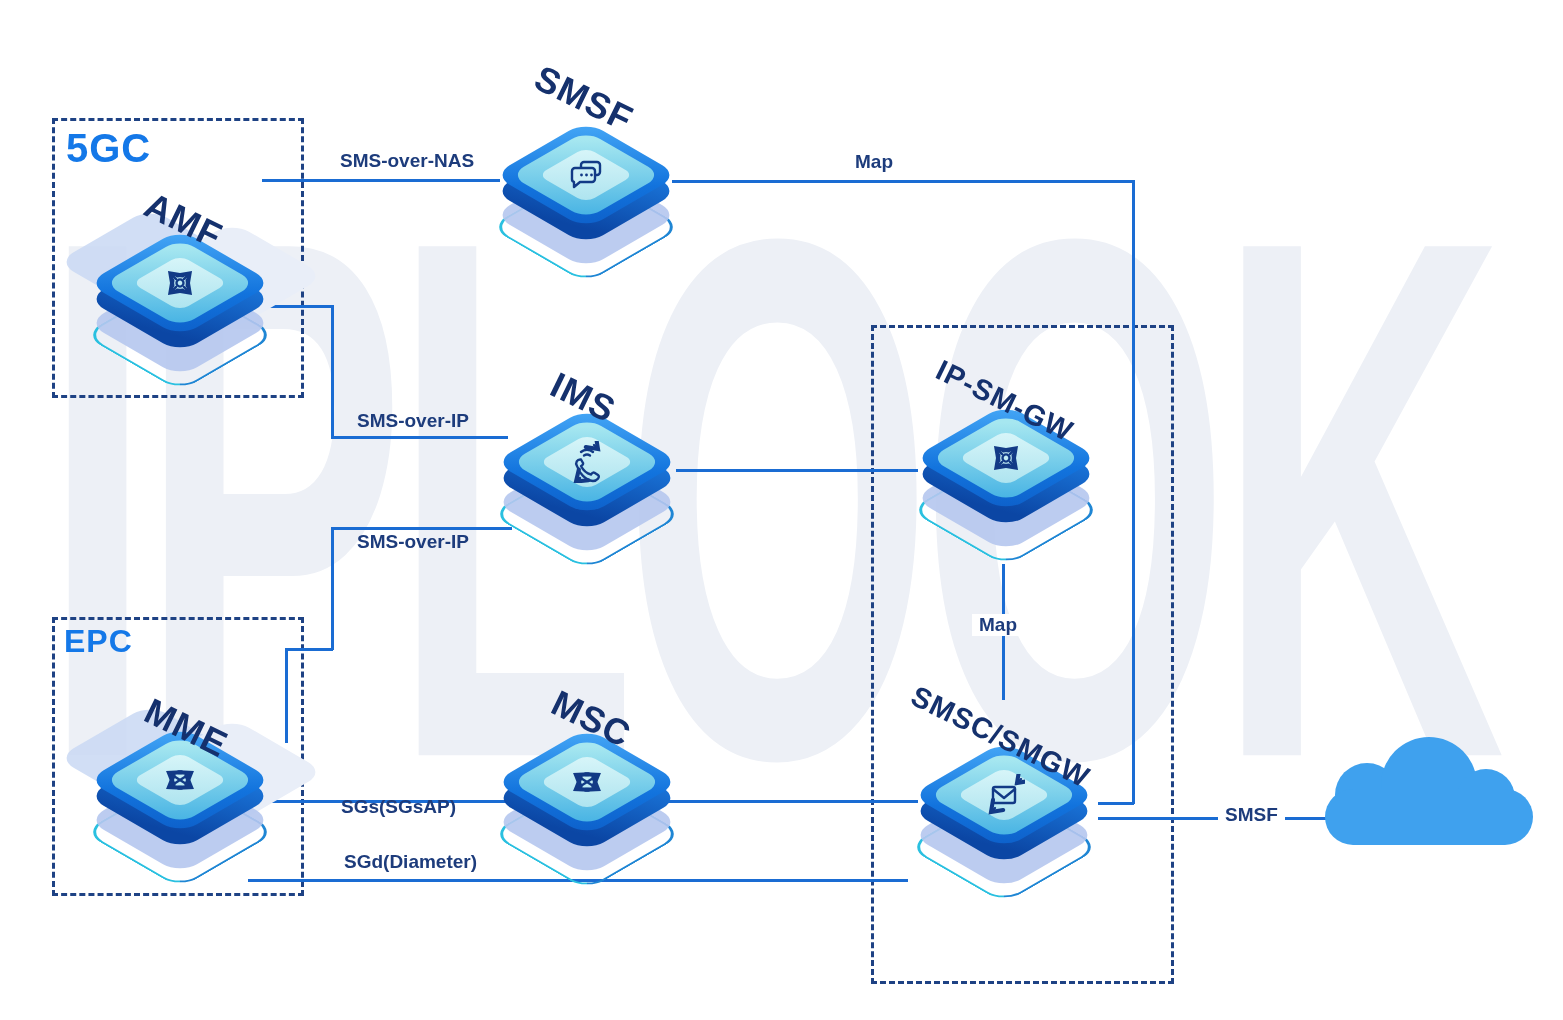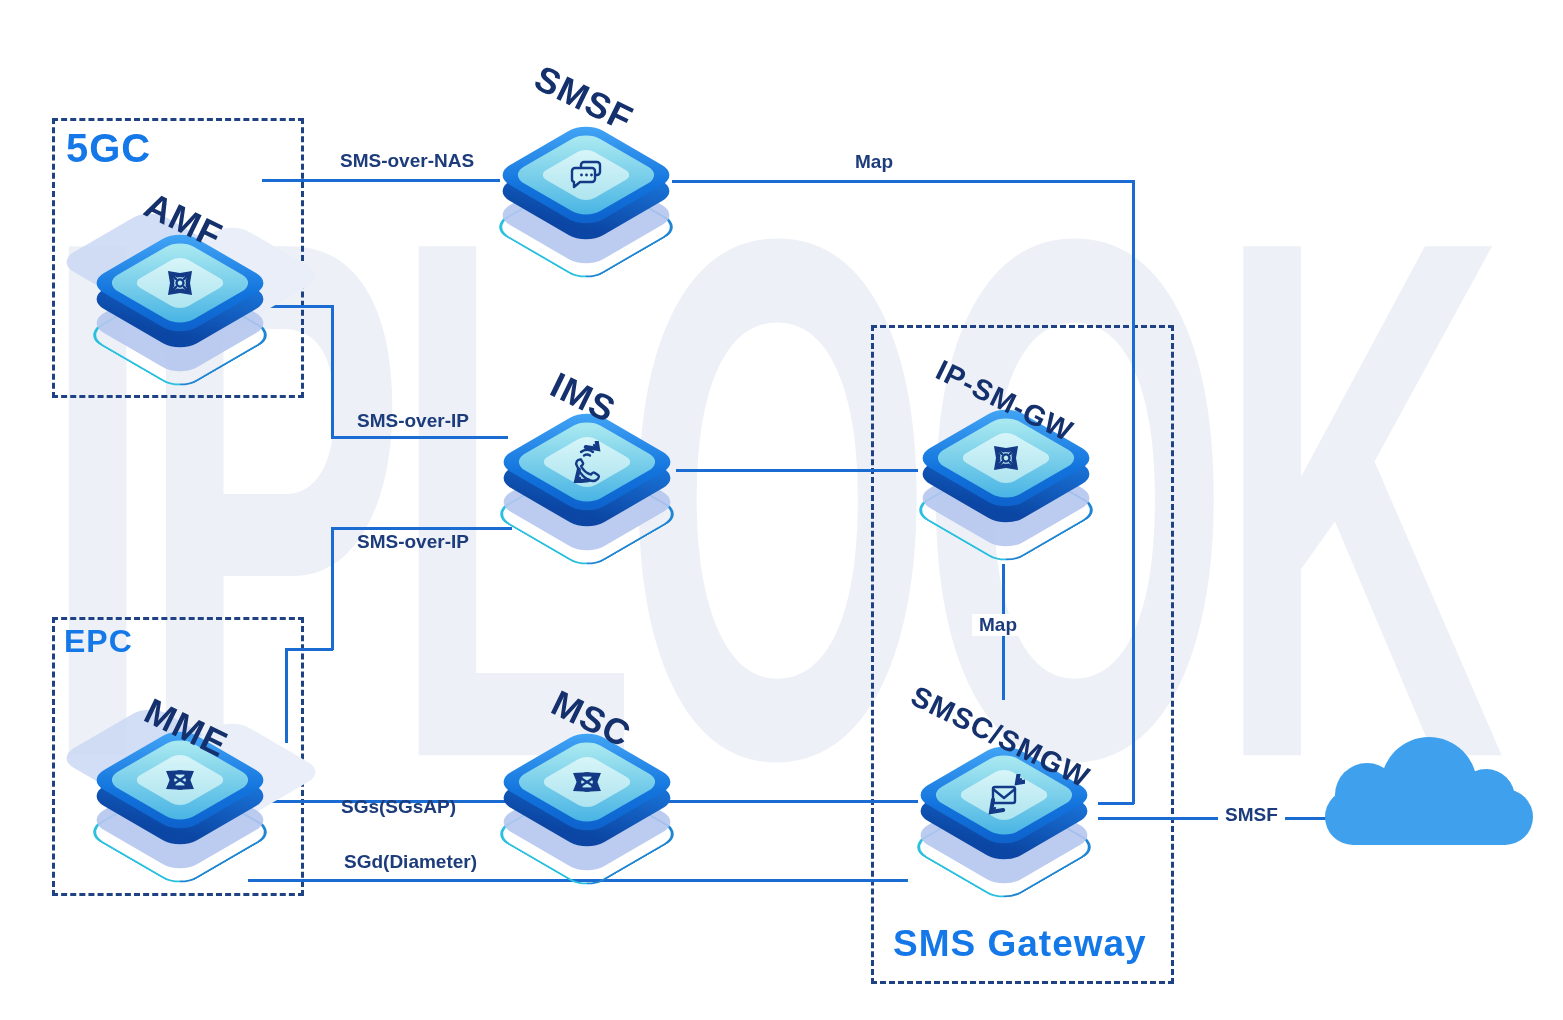--- a/index.html
+++ b/index.html
@@ -66,21 +66,20 @@
 <div class="canvas">
 
   <div class="watermark">IPLOOK</div>
 
   <div class="grp-box" style="left:52px;top:118px;width:246px;height:274px"></div>
   <div class="grp-box" style="left:52px;top:617px;width:246px;height:273px"></div>
   <div class="grp-box" style="left:871px;top:325px;width:297px;height:653px"></div>
 
   <div class="grp-label" style="left:66px;top:126px;font-size:40px">5GC</div>
   <div class="grp-label" style="left:64px;top:623px;font-size:32px">EPC</div>
-  <div class="grp-label" style="left:893px;top:923px;font-size:37px">SMS Gateway</div>
 
   <div class="ln h" style="left:262px;top:179px;width:238px"></div>
   <div class="ln h" style="left:672px;top:180px;width:463px"></div>
   <div class="ln v" style="left:1132px;top:180px;height:624px"></div>
   <div class="ln h" style="left:1098px;top:802px;width:36px"></div>
 
   <div class="ln h" style="left:262px;top:305px;width:72px"></div>
   <div class="ln v" style="left:331px;top:305px;height:133px"></div>
   <div class="ln h" style="left:331px;top:436px;width:177px"></div>
 

